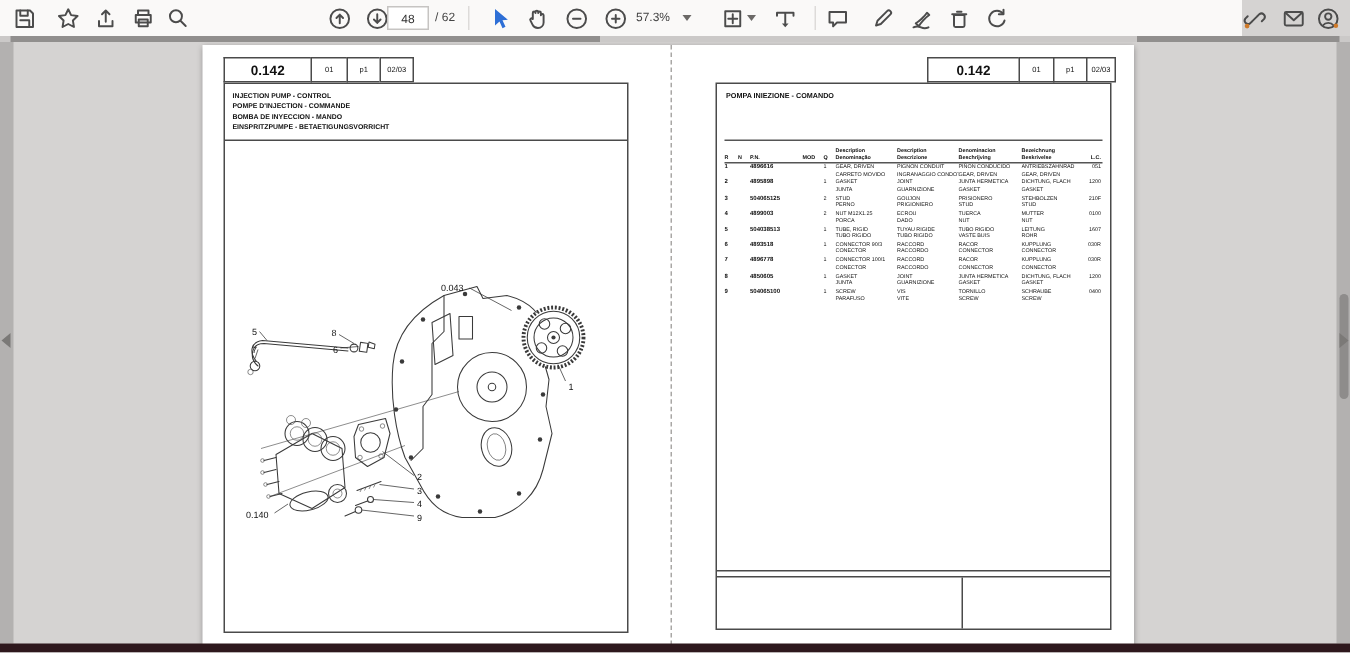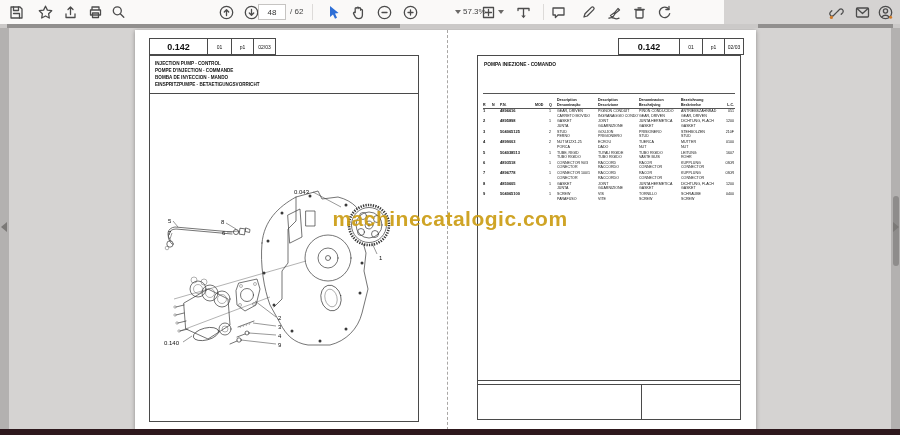--- a/index.html
+++ b/index.html
@@ -1,29 +1,29 @@
 <!DOCTYPE html>
 <html><head>
 <meta charset="utf-8">
 <style>
   html,body{margin:0;padding:0;}
   body{width:900px;height:435px;font-family:"Liberation Sans",sans-serif;overflow:hidden;background:#d5d3d2;}
   .stage{position:relative;width:900px;height:435px;overflow:hidden;}
 
   
-  .toolbar{position:absolute;left:0;top:0;width:724px;height:24px;background:#faf9f8;z-index:5;}
+  .toolbar{position:absolute;left:0;top:0;width:828px;height:24px;background:#faf9f8;z-index:5;}
   .tbtn{position:absolute;top:2px;width:22px;height:20px;background:transparent;border:none;padding:0;margin:0;
         display:flex;align-items:center;justify-content:center;cursor:pointer;}
   .tbtn svg{display:block;}
   .tico{stroke:#4c4c4c;fill:none;stroke-width:1.3;stroke-linecap:round;stroke-linejoin:round;}
   .tdiv{position:absolute;top:4px;width:1px;height:16px;background:#dddbd9;}
   .page-box{position:absolute;left:258px;top:4px;width:26px;height:14px;border:1px solid #c6c4c2;background:#fff;
             font-size:8px;color:#333;display:flex;align-items:center;justify-content:center;}
   .page-total{position:absolute;left:290px;top:7px;font-size:8px;color:#444;}
-  .zoom-label{position:absolute;left:424px;top:7px;font-size:8px;color:#444;margin-left:39px;}
+  .zoom-label{position:absolute;left:424px;top:7px;font-size:8px;color:#444;}
   .caret{position:absolute;width:0;height:0;border-left:3.5px solid transparent;border-right:3.5px solid transparent;
          border-top:4px solid #6b6967;}
 
   
   .substrip{position:absolute;left:0;top:24px;width:900px;height:4px;background:#cbc9c8;z-index:4;}
   .substrip .seg{position:absolute;top:0;height:4px;background:#918f8e;}
 
   
   .docarea{position:absolute;left:0;top:28px;width:900px;height:401px;background:#d5d3d2;}
   .rail{position:absolute;top:0;bottom:0;width:9px;background:#b3b1b0;}
@@ -748,18 +748,17 @@
               </div>
             </div>
           </div>
 
         <div class="pfootline"></div>
         <div class="pfooter">
           <div class="vdiv"></div>
         </div>
       </div>
 
-      <div class="watermark">machinecatalogic.com</div>
     </div>
   </div>
 
   <div class="bottombar"></div>
 </div>
 
 </body></html>

